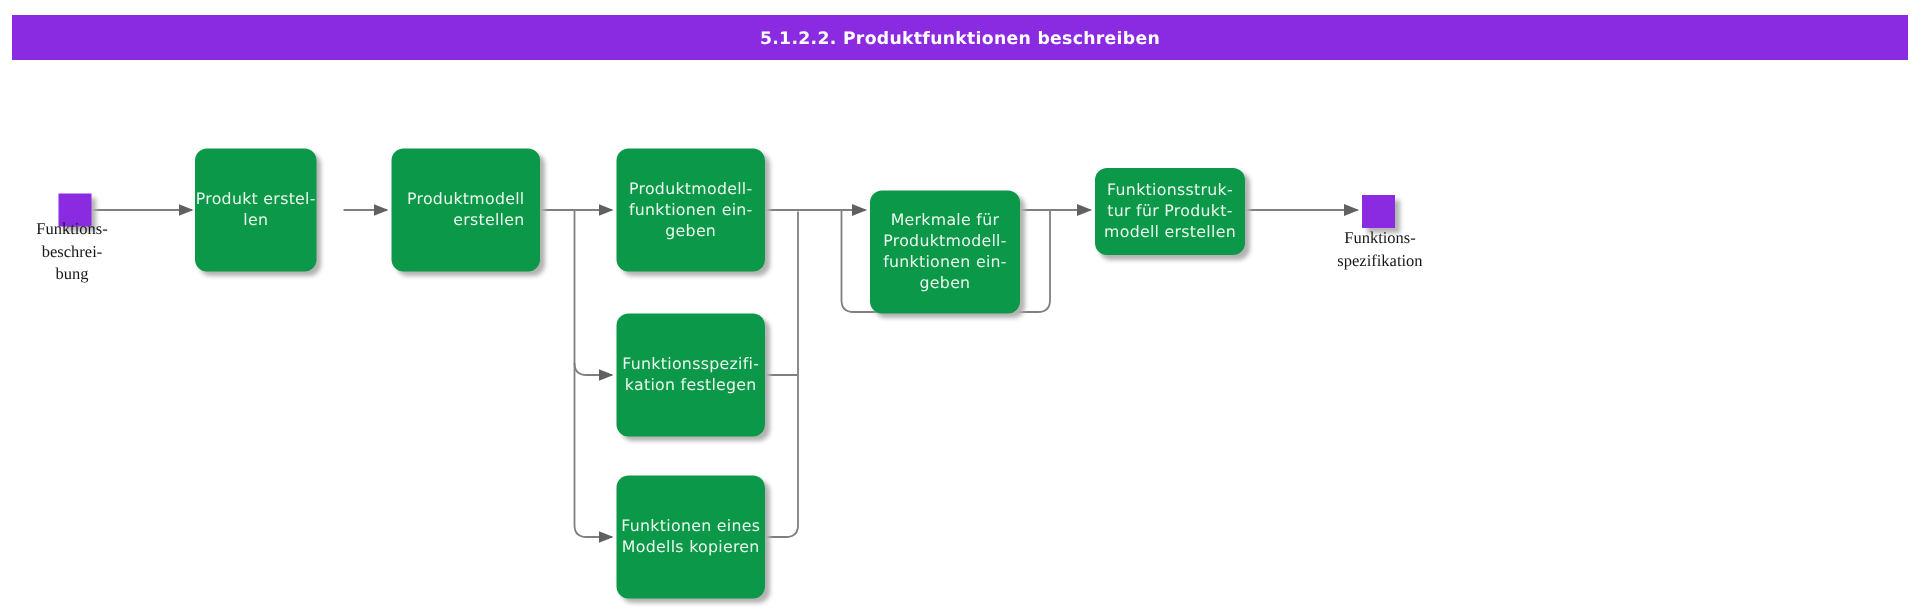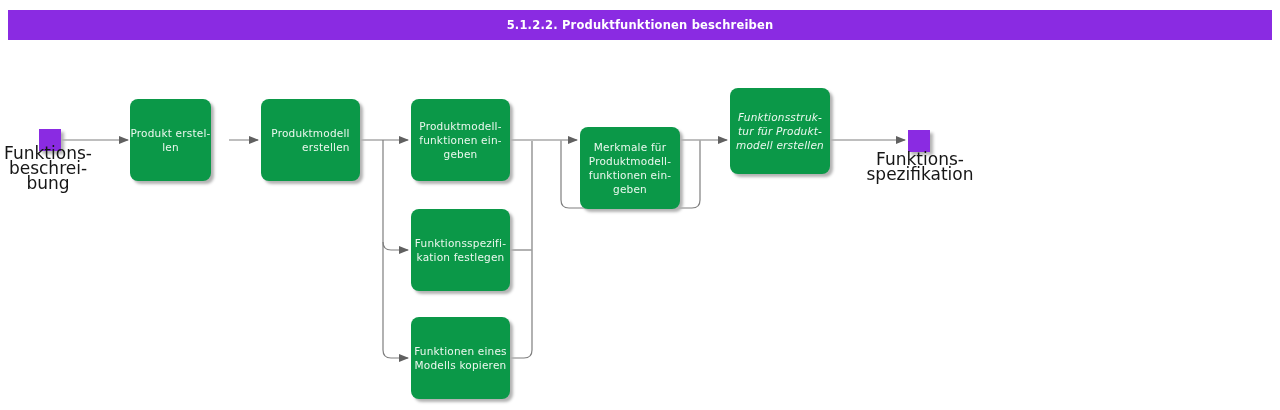--- a/index.html
+++ b/index.html
@@ -47,24 +47,25 @@
   .artifact-icon {
     position: absolute;
     width: 22px; height: 22px;
     background: #8A2BE2;
     box-shadow: 3px 3px 3px #b3b3b3;
     cursor: pointer;
   }
   .artifact-label {
     position: absolute;
     color: #161616;
-    font-size: 17px;
+    font-size: 11px;
     line-height: 15px;
     text-align: center;
     white-space: pre-line;
+    font-family: Liberation Serif, serif;
   }
 </style>
 </head>
 <body>
 
 <div class="canvas">
 
   <div class="titlebar">
     <span>5.1.2.2. Produktfunktionen beschreiben</span>
   </div>
@@ -109,21 +110,21 @@
 kation festlegen</div>
 
   <div class="step" style="left:411px; top:317px; width:99px; height:82px;">Funktionen eines
 Modells kopieren</div>
 
   <div class="step" style="left:580px; top:99px; width:100px; height:82px;margin-top:28px;">Merkmale für
 Produktmodell-
 funktionen ein-
 geben</div>
 
-  <div class="step" style="left:730px; top:88px; width:100px; height:86px;font-style:italic;">Funktionsstruk-
+  <div class="step" style="left:730px; top:112px; width:100px; height:58px;">Funktionsstruk-
 tur für Produkt-
 modell erstellen</div>
 
   <div class="artifact-icon" style="left:908px; top:130px;"></div>
   <div class="artifact-label" style="left:864px; top:152px; width:112px;">Funktions-
 spezifikation</div>
 
 </div>
 
 </body></html>

